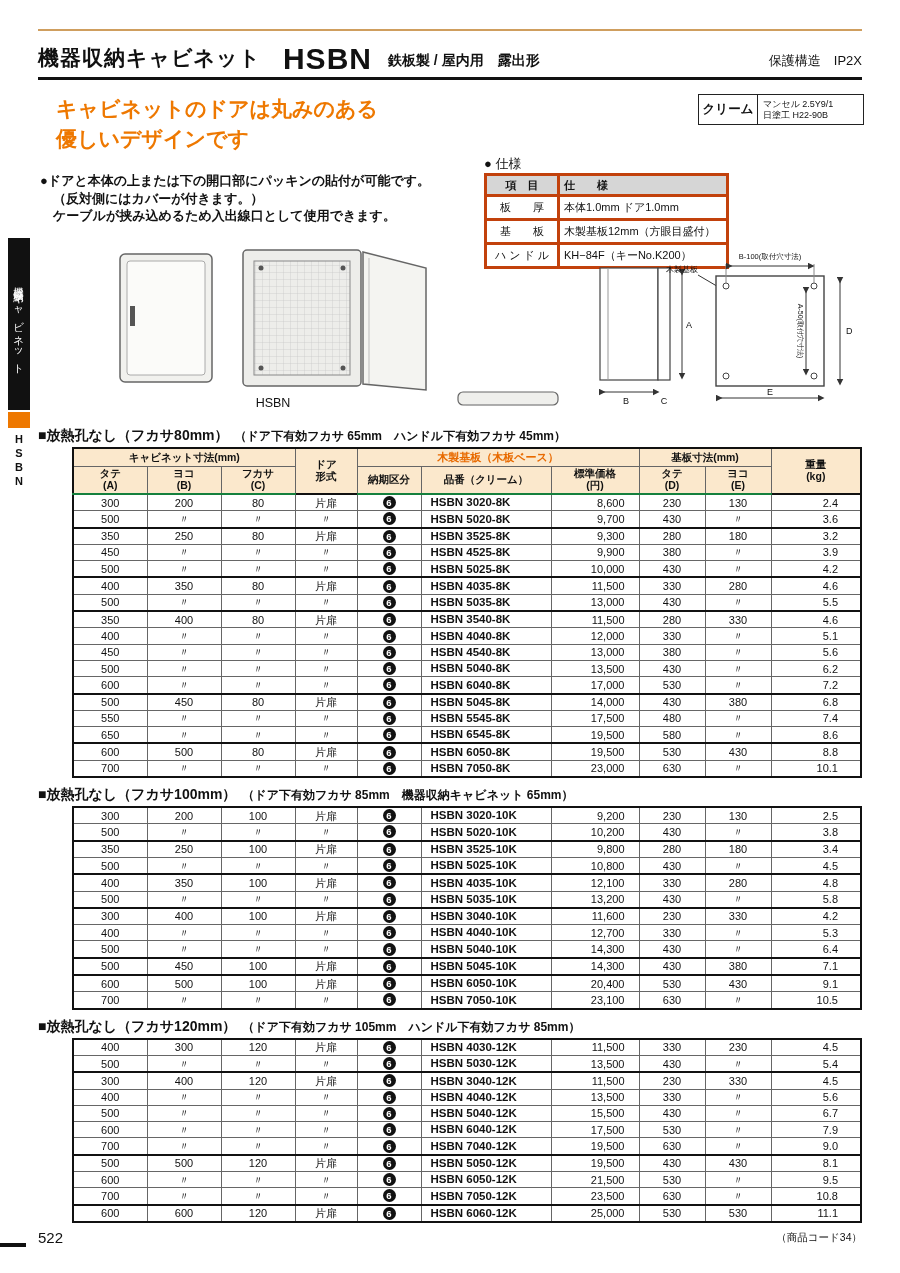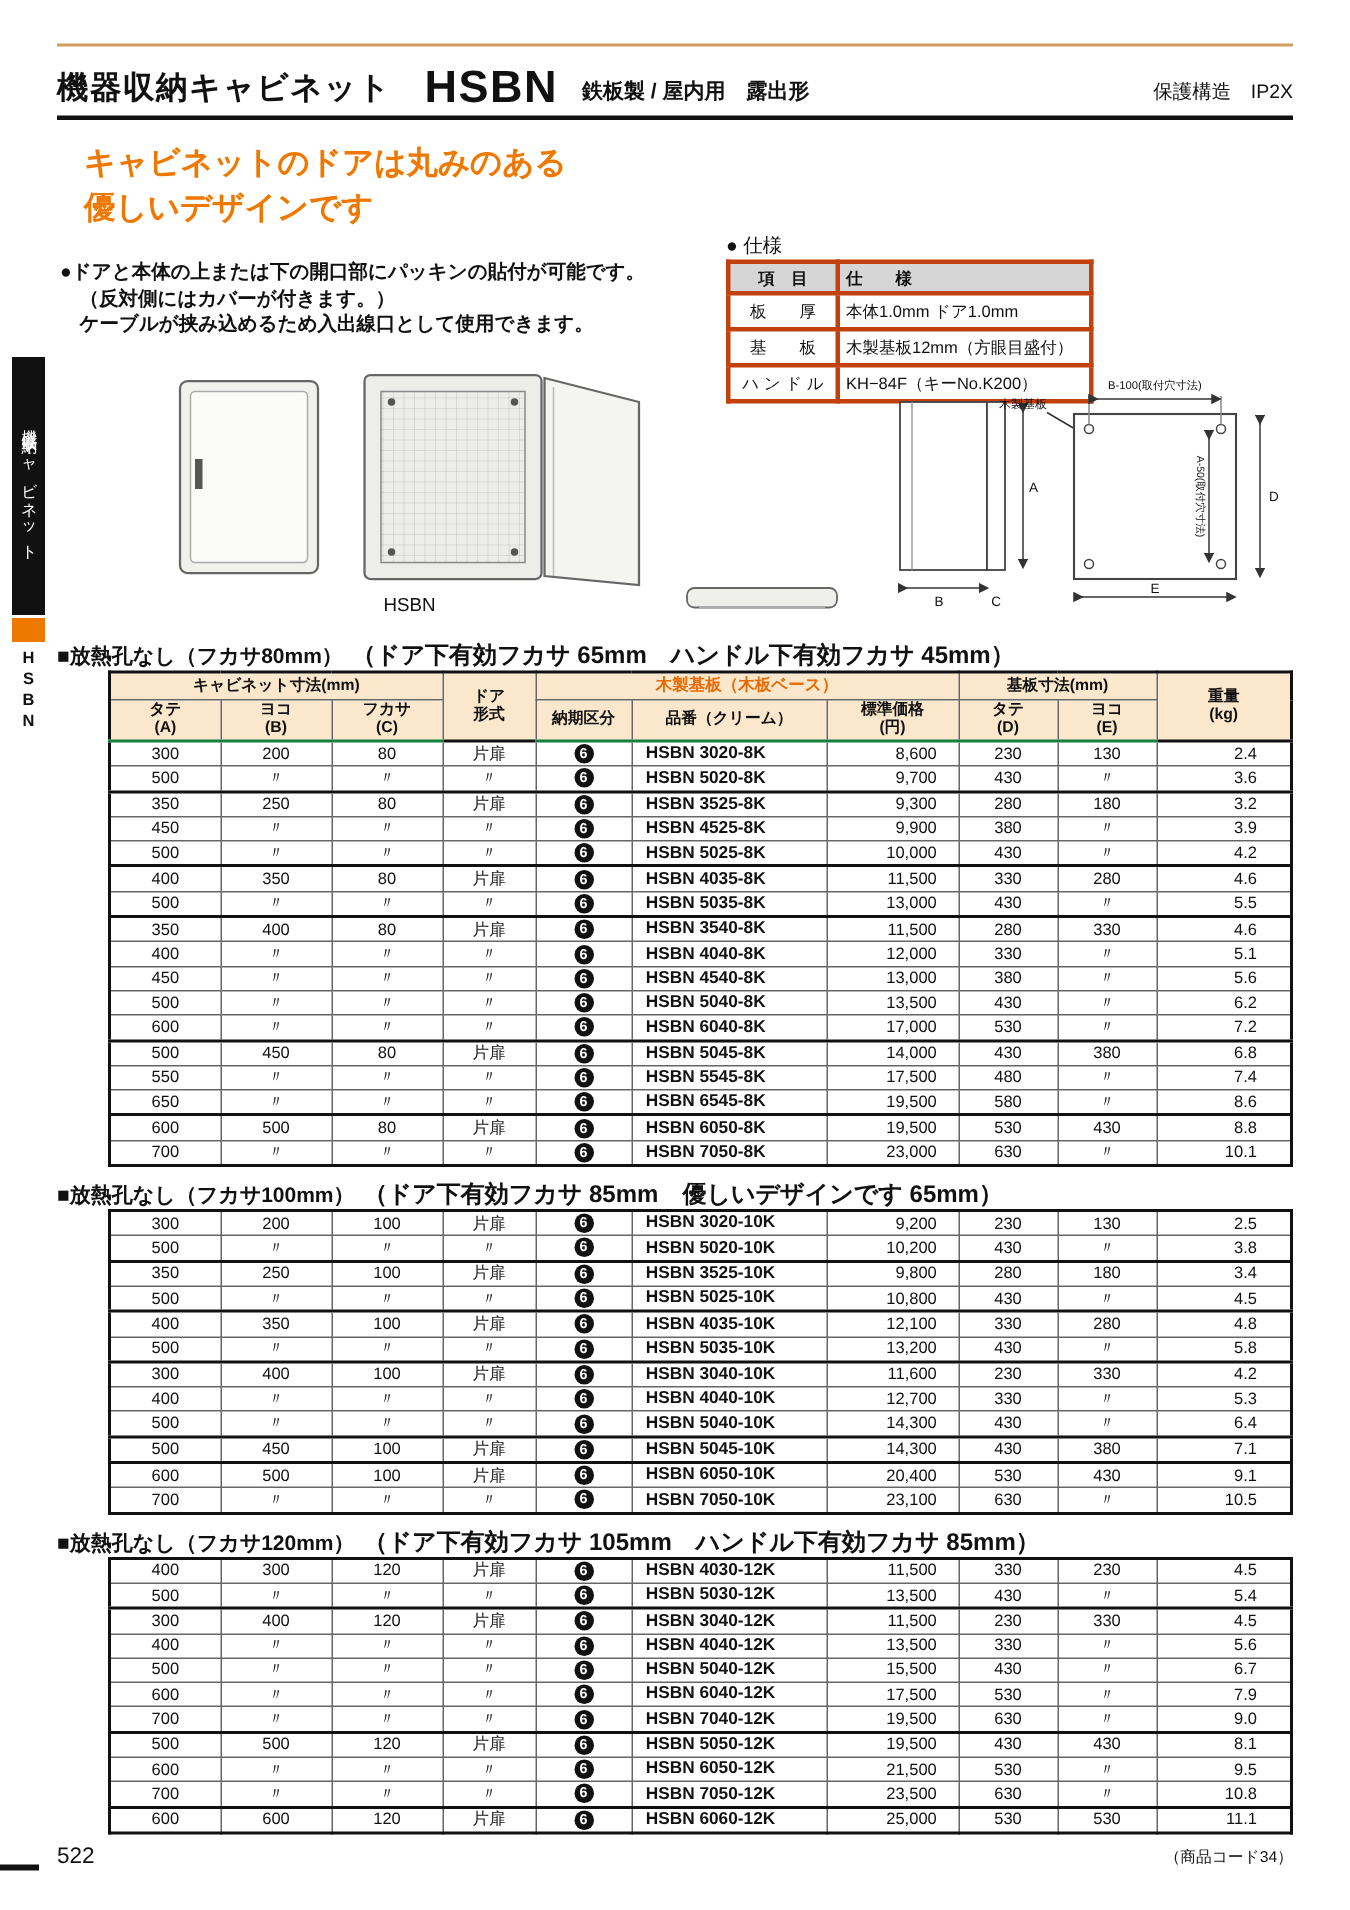--- a/index.html
+++ b/index.html
@@ -42,21 +42,21 @@
   .tech-svg text, .cab-svg text { font-family:"Liberation Sans",sans-serif; fill:#111; }
 
   .side-tab { position:absolute; left:8px; top:238px; width:22px; display:flex; flex-direction:column; align-items:center; }
   .side-black { width:22px; height:172px; background:#111; display:flex; align-items:center; justify-content:center; }
   .side-black .vtext { writing-mode:vertical-rl; color:#fff; font-size:10.5px; letter-spacing:2px; }
   .side-orange { width:22px; height:16px; background:#ee7800; margin-top:2px; }
   .side-model { margin-top:5px; writing-mode:vertical-rl; text-orientation:upright; font-size:11px; font-weight:bold; letter-spacing:2px; }
 
   .tables-area { position:absolute; left:38px; top:427px; width:824px; }
   .tbl-title { font-size:14px; font-weight:bold; margin:0 0 3px 0; height:17px; }
-  .tbl-title .sub { font-size:16px; font-weight:bold; margin-left:6px; }
+  .tbl-title .sub { font-size:12px; font-weight:bold; margin-left:6px; }
   .ptable { border-collapse:collapse; table-layout:fixed; margin:0 0 8px 34px; border:2px solid #111; }
   .ptable th, .ptable td { border:1px solid #666; padding:0; text-align:center; vertical-align:middle;
                            font-size:11px; line-height:1.1; overflow:hidden; }
   .ptable thead th { background:#fbe8cc; font-weight:bold; white-space:pre-line; font-size:10.5px; }
   .ptable thead tr:first-child th { height:17px; }
   .ptable thead tr:last-child th { height:26px; border-bottom:2px solid #15803d; }
   .ptable thead th.board { color:#e86a00; font-size:11px; }
   .ptable td { height:15.3px; }
   .ptable tr.group-start td { border-top:2px solid #111; }
   .ptable td.part { text-align:left; padding-left:9px; font-weight:bold; font-size:11.5px; }
@@ -81,20 +81,27 @@
     <span class="model">HSBN</span>
     <span class="sub">鉄板製 / 屋内用　露出形</span>
     <span class="prot">保護構造　IP2X</span>
   </div>
 
   <div class="catch">
     <div>キャビネットのドアは丸みのある</div>
     <div>優しいデザインです</div>
   </div>
 
+  <div class="color-box">
+    <div class="cb-name">クリーム</div>
+    <div class="cb-info">
+      <div>マンセル 2.5Y9/1</div>
+      <div>日塗工 H22-90B</div>
+    </div>
+  </div>
 
   <div class="features">
     <div>●ドアと本体の上または下の開口部にパッキンの貼付が可能です。</div>
     <div class="indent">（反対側にはカバーが付きます。）</div>
     <div class="indent">ケーブルが挟み込めるため入出線口として使用できます。</div>
   </div>
 
   <div class="spec-title">● 仕様</div>
   <table class="stable">
     <tbody>
@@ -433,21 +440,21 @@
             <td>〃</td>
             <td><span class="badge">6</span></td>
             <td class="part">HSBN 7050-8K</td>
             <td class="price">23,000</td>
             <td>630</td>
             <td>〃</td>
             <td class="weight">10.1</td>
           </tr>
         </tbody>
       </table>
-      <div class="tbl-title"><span class="main">■放熱孔なし（フカサ100mm）</span><span class="sub">（ドア下有効フカサ 85mm　優しいデザインです 65mm）</span></div>
+      <div class="tbl-title"><span class="main">■放熱孔なし（フカサ100mm）</span><span class="sub">（ドア下有効フカサ 85mm　機器収納キャビネット 65mm）</span></div>
       <table class="ptable">
         <colgroup>
           <col style="width: 74px;">
           <col style="width: 74px;">
           <col style="width: 74px;">
           <col style="width: 62px;">
           <col style="width: 64px;">
           <col style="width: 130px;">
           <col style="width: 88px;">
           <col style="width: 66px;">

